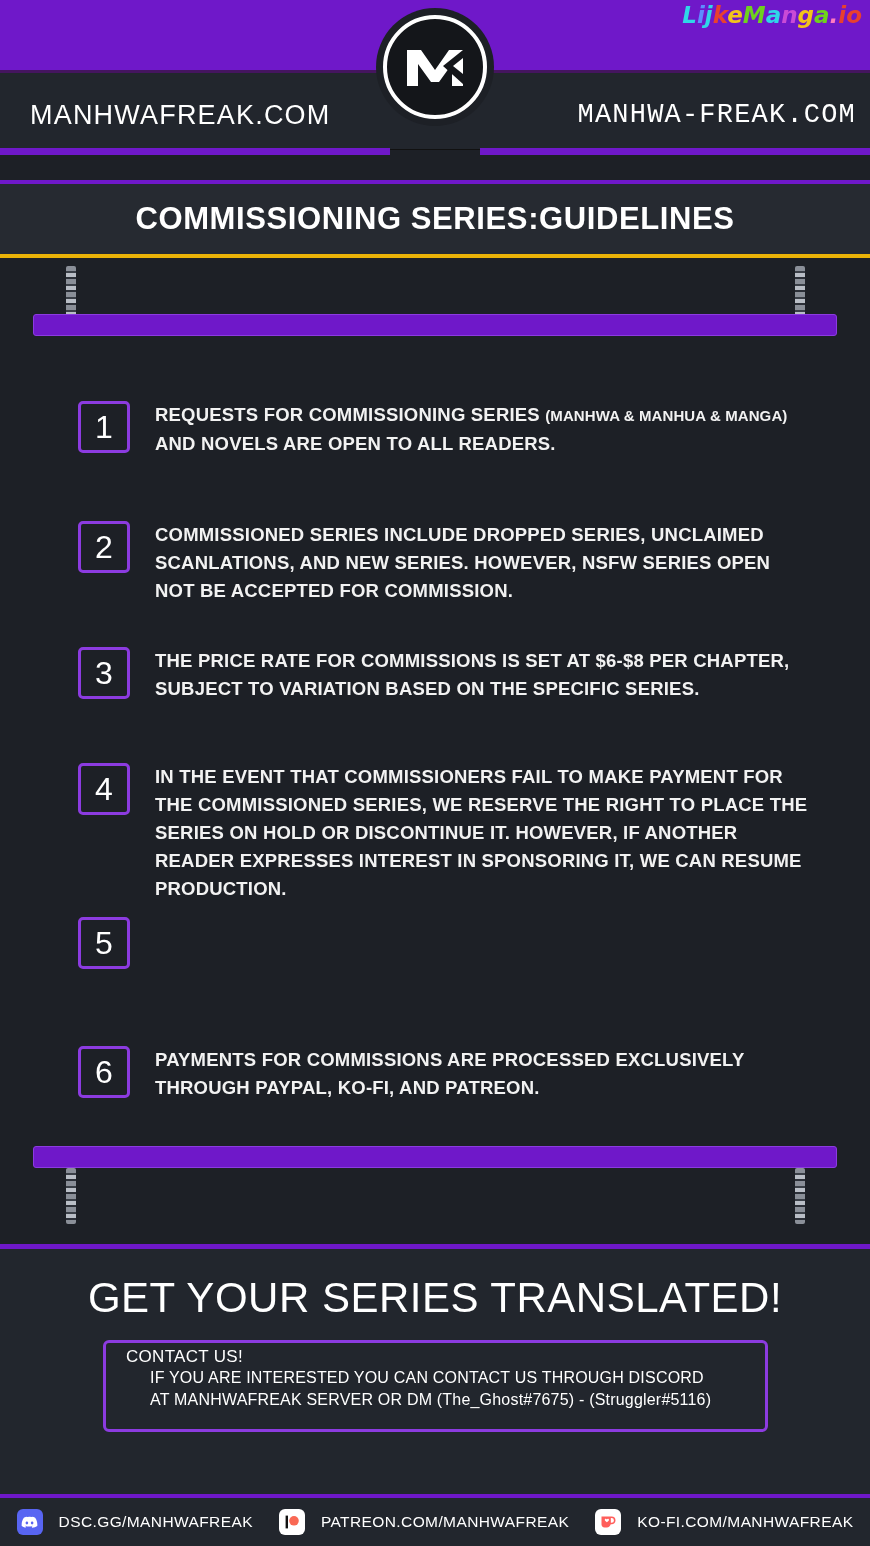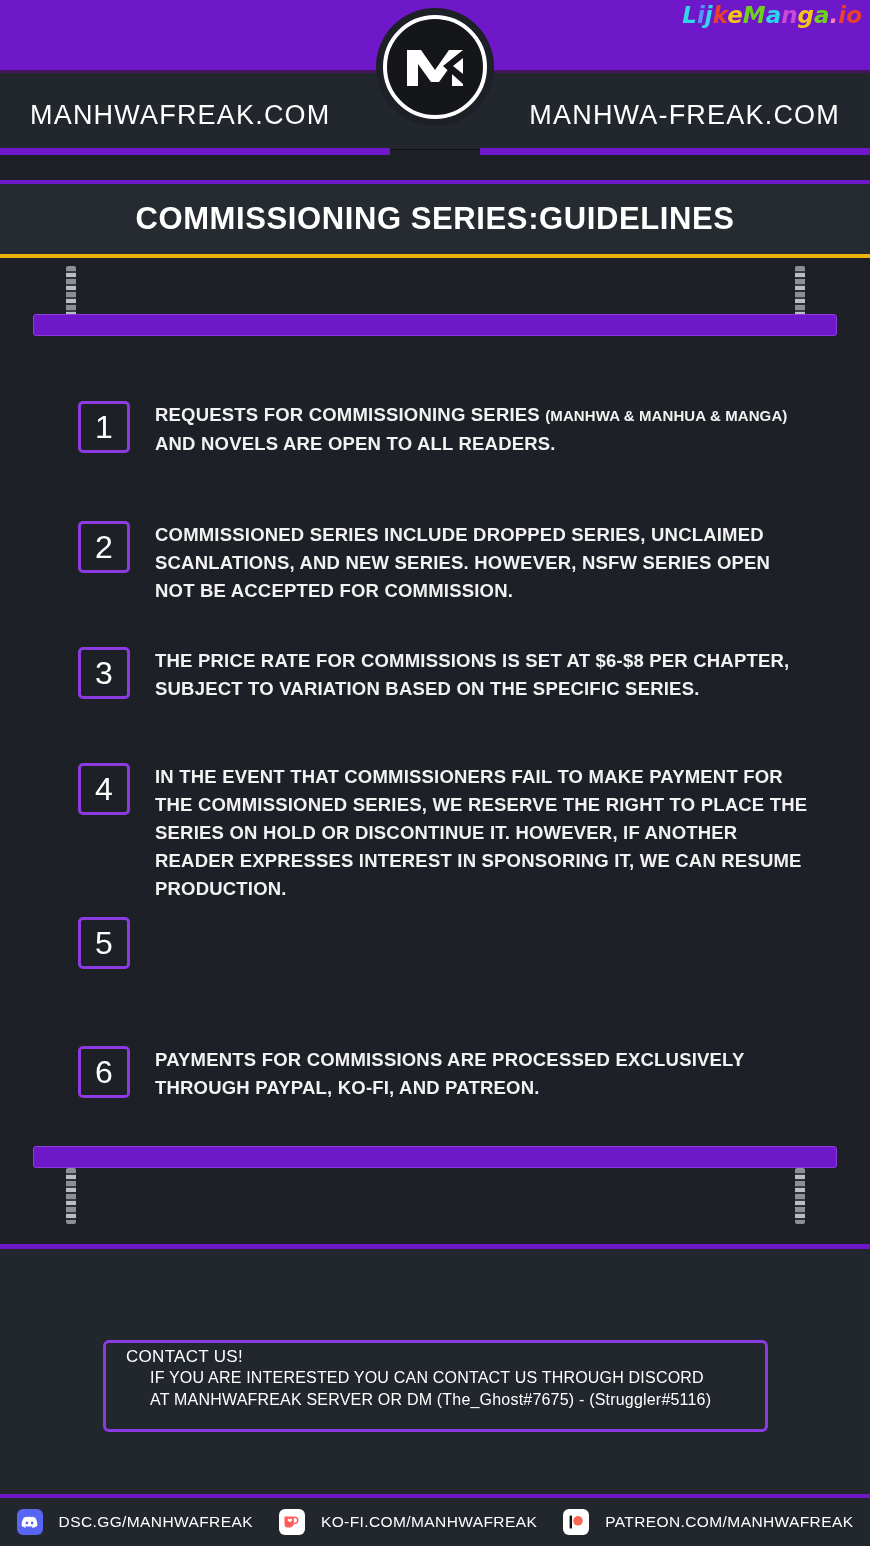--- a/index.html
+++ b/index.html
@@ -58,21 +58,21 @@
   .site-left, .site-right {
     position: absolute;
     top: 100px;
     font-size: 27px;
     letter-spacing: 1.2px;
     color: #ffffff;
     font-weight: 400;
     font-family: "Liberation Sans", sans-serif;
   }
   .site-left { left: 30px; }
-  .site-right { right: 30px; }
+  .site-right { right: 14px; font-family: Liberation Mono, monospace; }
 
   .logo-wrap {
     position: absolute;
     top: 8px; left: 50%;
     transform: translateX(-50%);
     width: 118px; height: 118px;
     border-radius: 50%;
     background: #1d2026;
     display: flex;
     align-items: center;
@@ -320,50 +320,51 @@
       <div class="num-box">6</div>
       <div class="rule-text">PAYMENTS FOR COMMISSIONS ARE PROCESSED EXCLUSIVELY THROUGH PAYPAL, KO-FI, AND PATREON.</div>
     </div>
   </div>
 
   <div class="bar" style="top:1146px;"></div>
   <div class="chain" style="top:1168px; left:66px; height:56px;"></div>
   <div class="chain" style="top:1168px; left:795px; height:56px;"></div>
 
   <div class="cta-band"></div>
+  <div class="cta-title">GET YOUR SERIES TRANSLATED!</div>
   <div class="contact-box">
     <div class="contact-title">CONTACT US!</div>
     <div class="contact-line">IF YOU ARE INTERESTED YOU CAN CONTACT US THROUGH DISCORD</div>
     <div class="contact-line">AT MANHWAFREAK SERVER OR DM (The_Ghost#7675) - (Struggler#5116)</div>
   </div>
 
   <div class="social-bar">
     <div class="social">
       <span class="sicon discord">
         <svg width="17" height="13" viewBox="0 0 24 18" aria-hidden="true">
           <path fill="#ffffff" d="M20 2.2A17 17 0 0 0 15.8 1l-.3.6a15 15 0 0 1 3.6 1.2 14 14 0 0 0-13.6-.3A15 15 0 0 1 8.5 1.6L8.2 1A17 17 0 0 0 4 2.2C1.4 6.2.7 10 1 13.8a17 17 0 0 0 5.2 2.6l1-1.7a11 11 0 0 1-1.7-.8l.4-.3a12 12 0 0 0 10.2 0l.4.3c-.5.3-1.1.6-1.7.8l1 1.7A17 17 0 0 0 23 13.8c.4-4.4-.7-8.2-3-11.6zM8.3 11.7c-1 0-1.8-.9-1.8-2s.8-2 1.8-2 1.9.9 1.8 2c0 1.1-.8 2-1.8 2zm7.4 0c-1 0-1.8-.9-1.8-2s.8-2 1.8-2 1.9.9 1.8 2c0 1.1-.8 2-1.8 2z"></path>
         </svg>
       </span>
       <span class="social-label">DSC.GG/MANHWAFREAK</span>
     </div>
 
     <div class="social">
+      <span class="sicon patreon">
+        <svg width="16" height="16" viewBox="0 0 20 20" aria-hidden="true">
+          <rect x="2" y="2" width="3" height="16" fill="#111"></rect>
+          <circle cx="12.5" cy="8.5" r="6" fill="#F96854"></circle>
+        </svg>
+      </span>
+      <span class="social-label">PATREON.COM/MANHWAFREAK</span>
+    </div>
+
+    <div class="social">
       <span class="sicon kofi">
         <svg width="19" height="14" viewBox="0 0 24 18" aria-hidden="true">
           <path fill="#FF5E5B" d="M3 2h13a5 5 0 0 1 5 5c0 3-2.3 5-5 5h-1.2A5.2 5.2 0 0 1 9.6 16H7a4 4 0 0 1-4-4V2zm13 8a3 3 0 0 0 0-6h-1v6h1z"></path>
           <path fill="#ffffff" d="M7.6 5.2c.8-.7 2-.4 2.3.6.3-1 1.5-1.3 2.3-.6.7.7.5 1.8-.3 2.5L9.9 9.4 8 7.7c-.9-.7-1-1.8-.4-2.5z"></path>
         </svg>
       </span>
       <span class="social-label">KO-FI.COM/MANHWAFREAK</span>
     </div>
-
-    <div class="social">
-      <span class="sicon patreon">
-        <svg width="16" height="16" viewBox="0 0 20 20" aria-hidden="true">
-          <rect x="2" y="2" width="3" height="16" fill="#111"></rect>
-          <circle cx="12.5" cy="8.5" r="6" fill="#F96854"></circle>
-        </svg>
-      </span>
-      <span class="social-label">PATREON.COM/MANHWAFREAK</span>
-    </div>
   </div>
 
 </div>
 
 </body></html>

